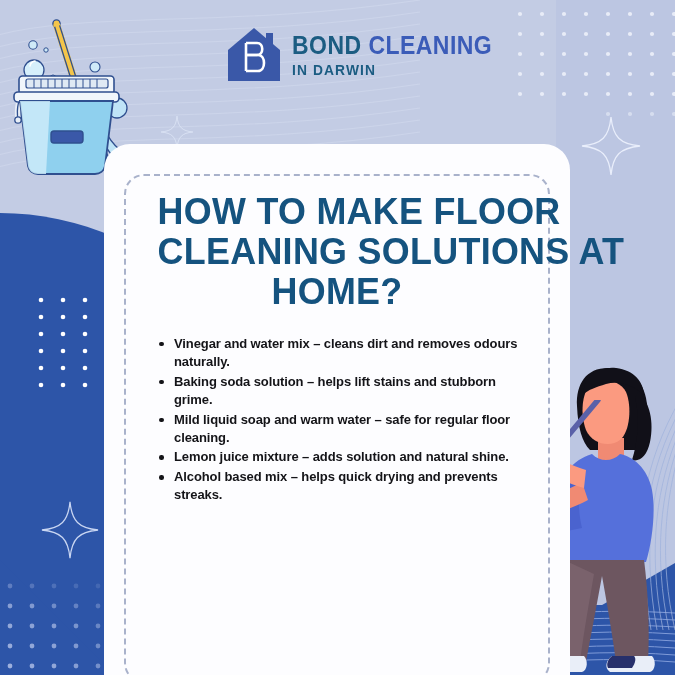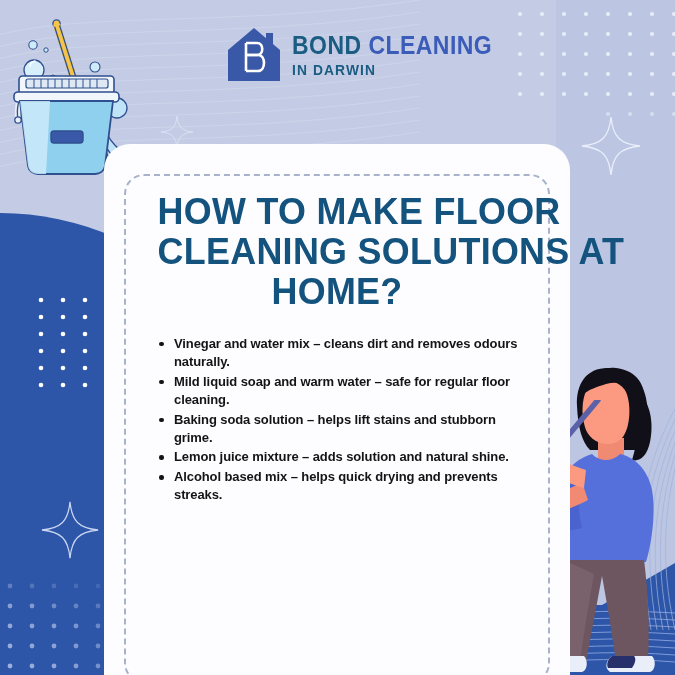--- a/index.html
+++ b/index.html
@@ -400,21 +400,21 @@
   <div class="card">
     <div class="card-dash"></div>
     <div class="card-inner">
       <h1 class="title">
         <span>HOW TO MAKE FLOOR</span>
         <span>CLEANING SOLUTIONS AT</span>
         <span>HOME?</span>
       </h1>
       <ul class="list">
         <li>Vinegar and water mix – cleans dirt and removes odours naturally.</li>
+        <li>Baking soda solution – helps lift stains and stubborn grime.</li>
         <li>Mild liquid soap and warm water – safe for regular floor cleaning.</li>
-        <li>Baking soda solution – helps lift stains and stubborn grime.</li>
         <li>Lemon juice mixture – adds solution and natural shine.</li>
         <li>Alcohol based mix – helps quick drying and prevents streaks.</li>
       </ul>
     </div>
   </div>
 
 </div>
 
 </body></html>

